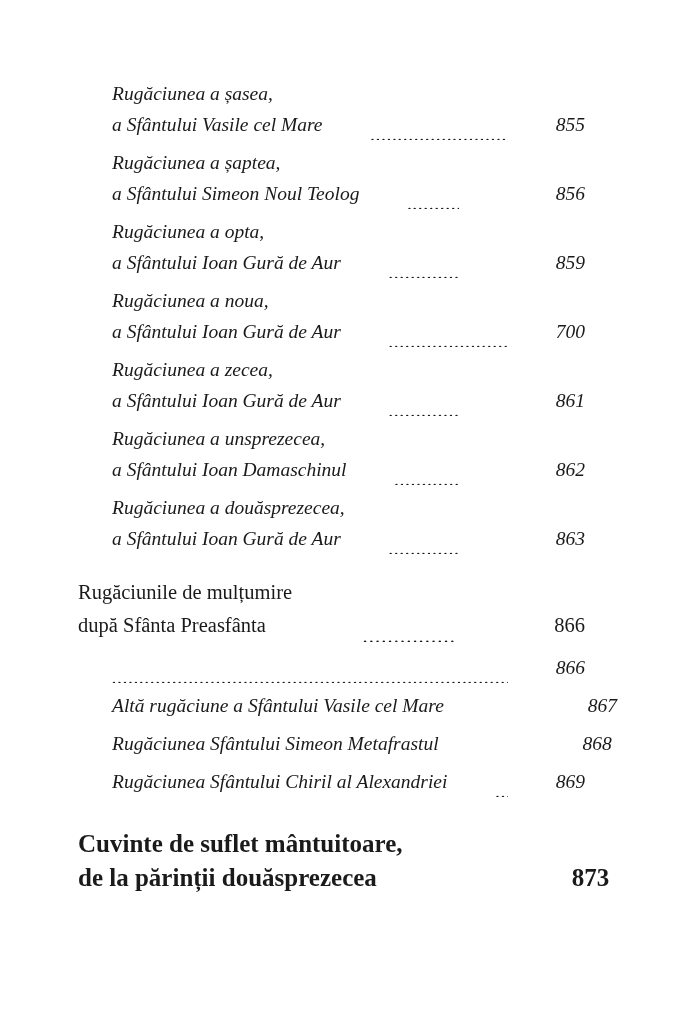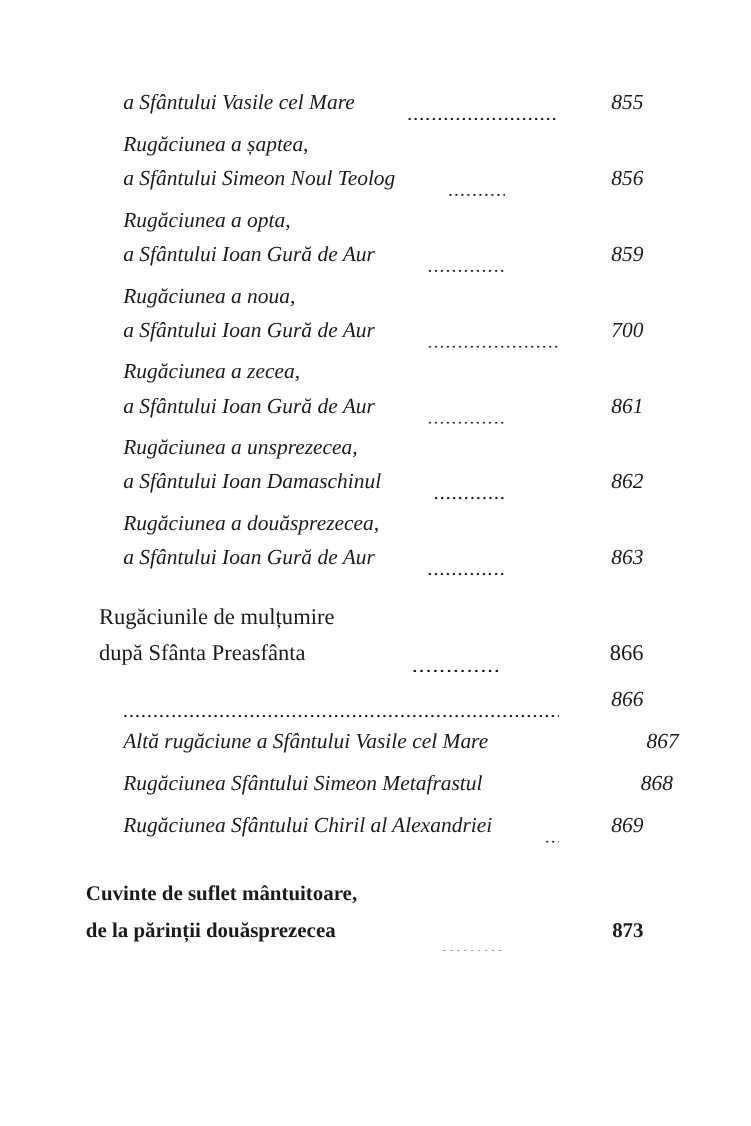--- a/index.html
+++ b/index.html
@@ -82,33 +82,33 @@
   }
 
   
   .entry.two-line { margin-bottom: 7px; }
 
   
   .section {
     font-style: normal;
     font-size: 20.5px;
     line-height: 33px;
-    margin-left: 12px;
+    margin-left: 0;
     margin-top: 22px;
     margin-bottom: 10px;
   }
   .section .line1 { white-space: pre; }
   .section .leader::before { letter-spacing: 1.1px; }
   .section .pg { padding-left: 2px; }
 
   
   .bold-head {
     font-style: normal;
     font-weight: bold;
-    font-size: 19px;
+    font-size: 25px;
     line-height: 34px;
     margin-left: 0;
     margin-top: 30px;
   }
   .bold-head .line1 { white-space: pre; }
   .bold-head .leader::before { letter-spacing: 1.6px; }
   .bold-head .pg {
     font-variant-numeric: oldstyle-nums;
     font-feature-settings: "onum" 1;
     padding-left: 3px;
@@ -116,20 +116,21 @@
 
   .sp-sm { width: 5px; display: inline-block; }
 </style>
 </head>
 <body>
 
 <div class="page">
   <div class="toc">
 
     <div class="entry two-line">
+      <div class="line1">Rugăciunea a șasea,</div>
       <div class="row">
         <span class="txt">a Sfântului Vasile cel Mare</span>
         <span class="leader"></span>
         <span class="pg">855</span>
       </div>
     </div>
 
     <div class="entry two-line">
       <div class="line1">Rugăciunea a șaptea,</div>
       <div class="row">

